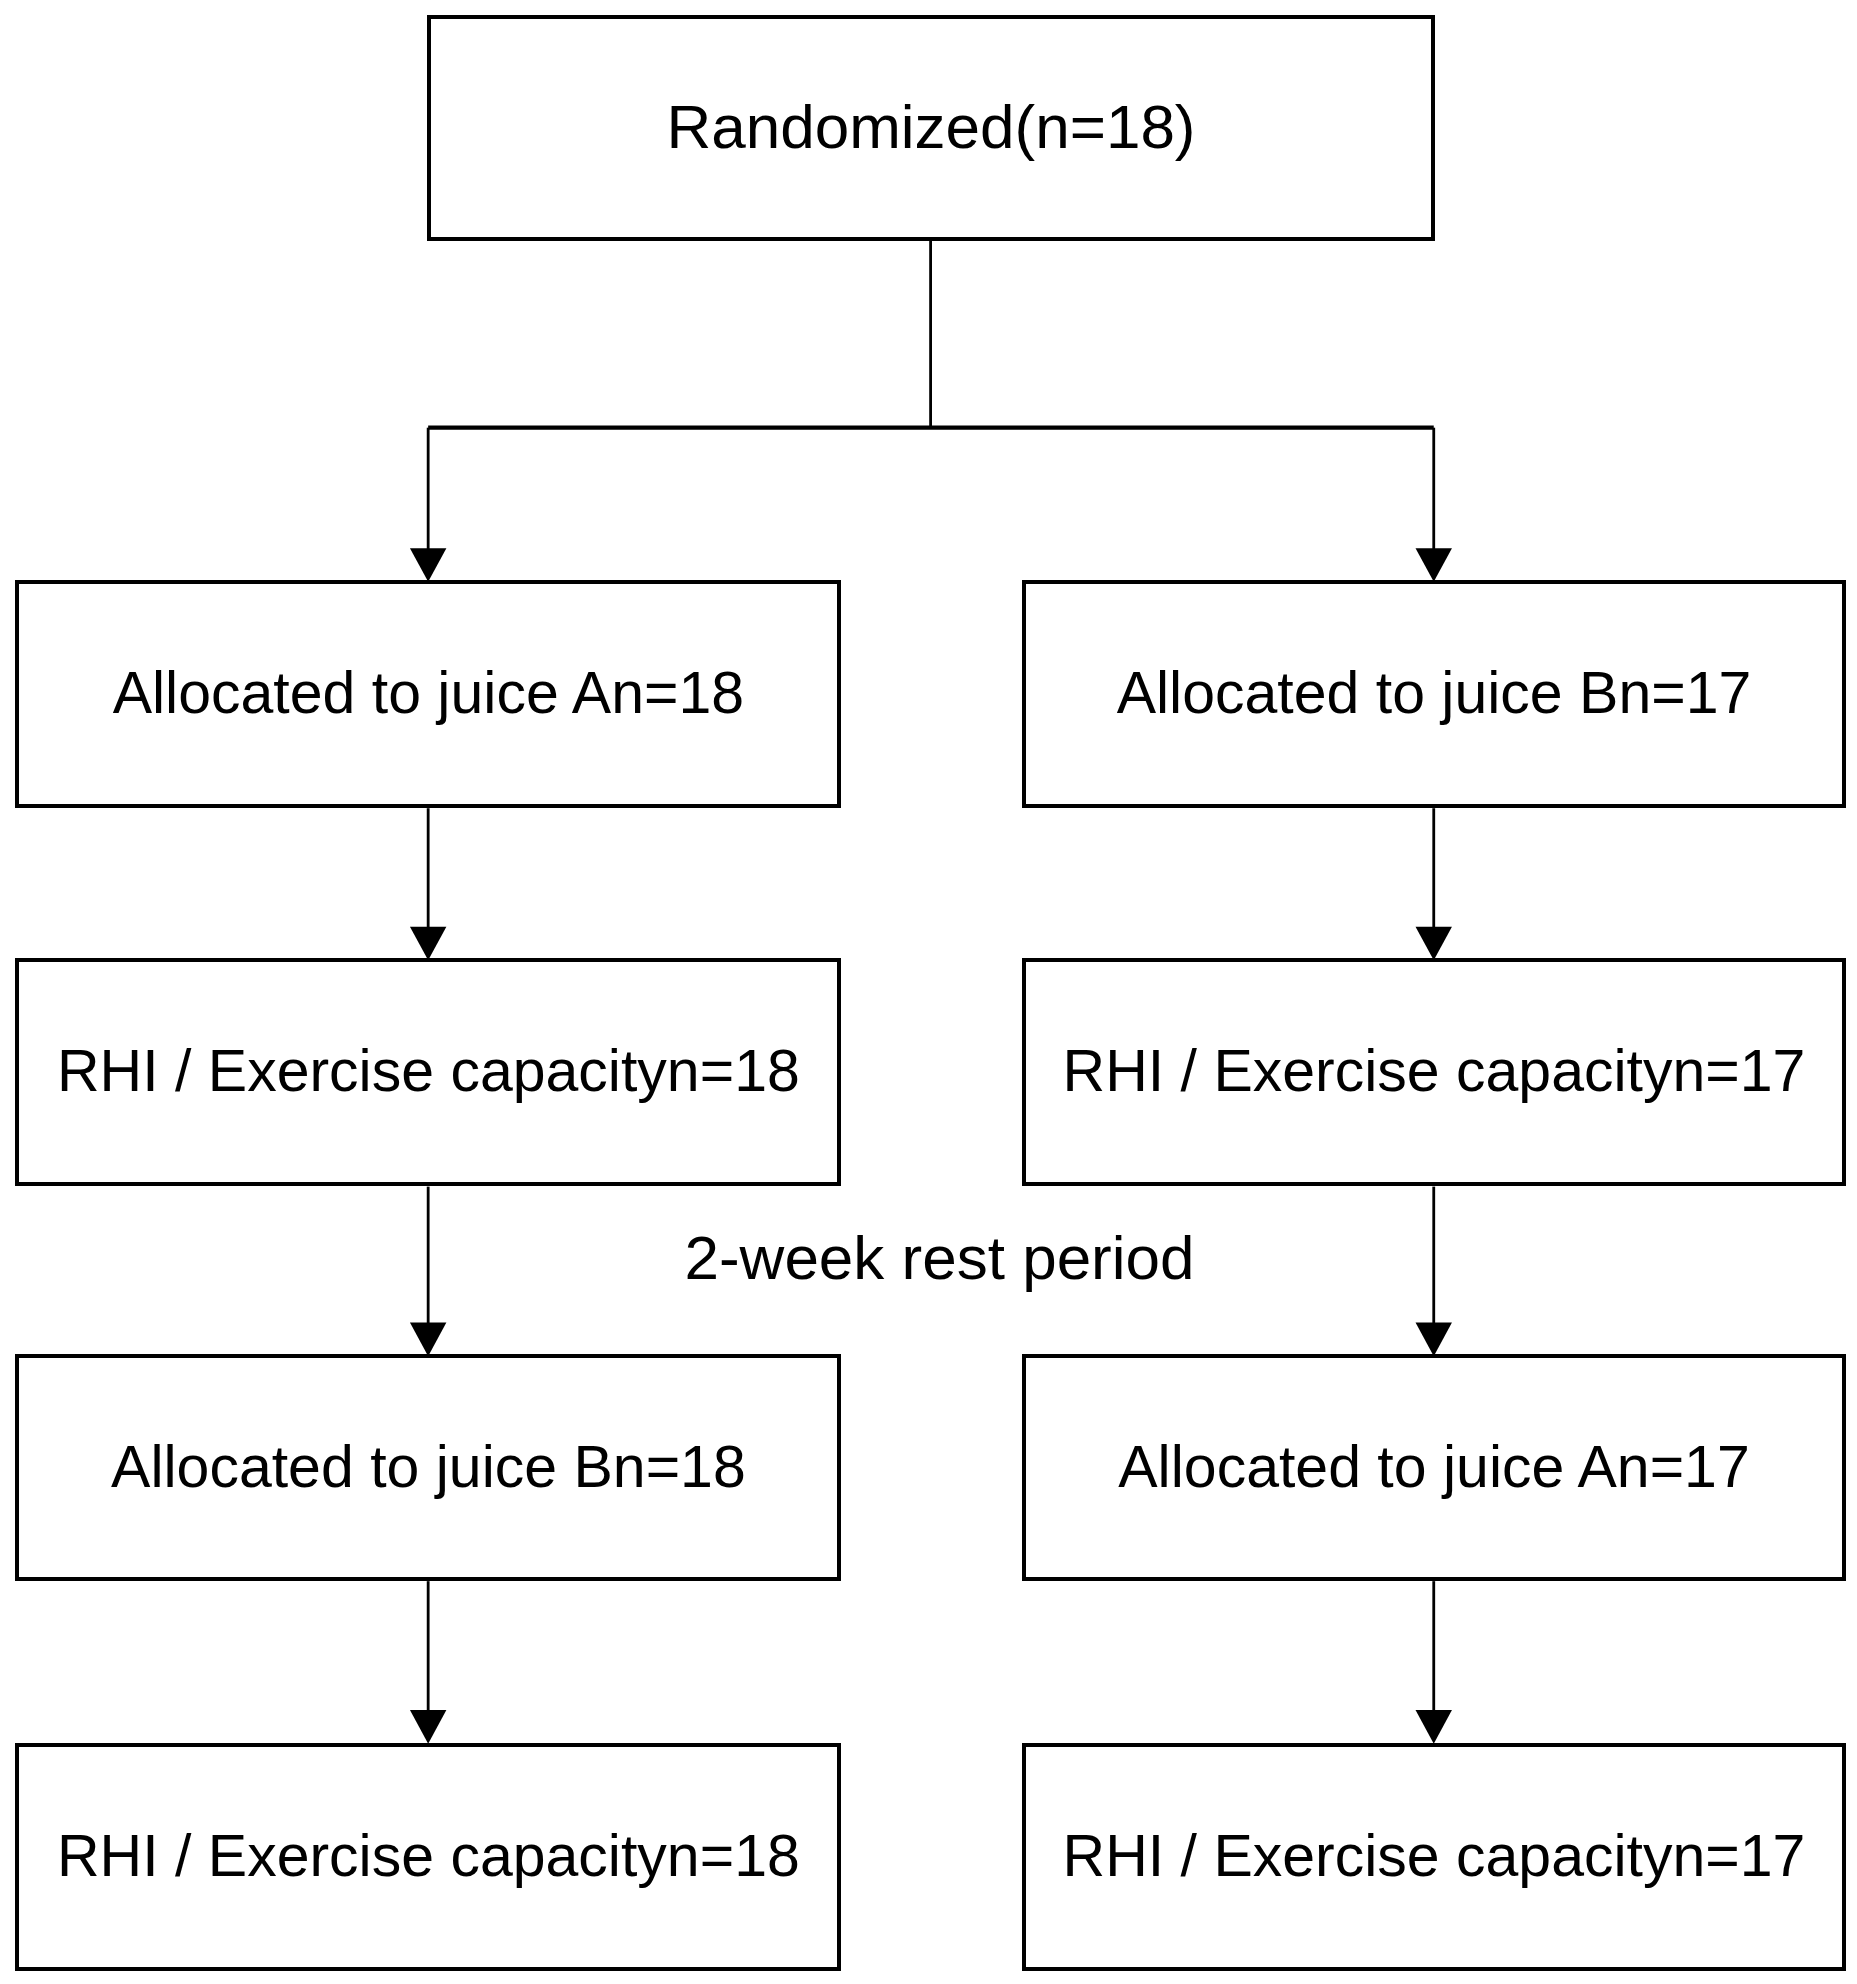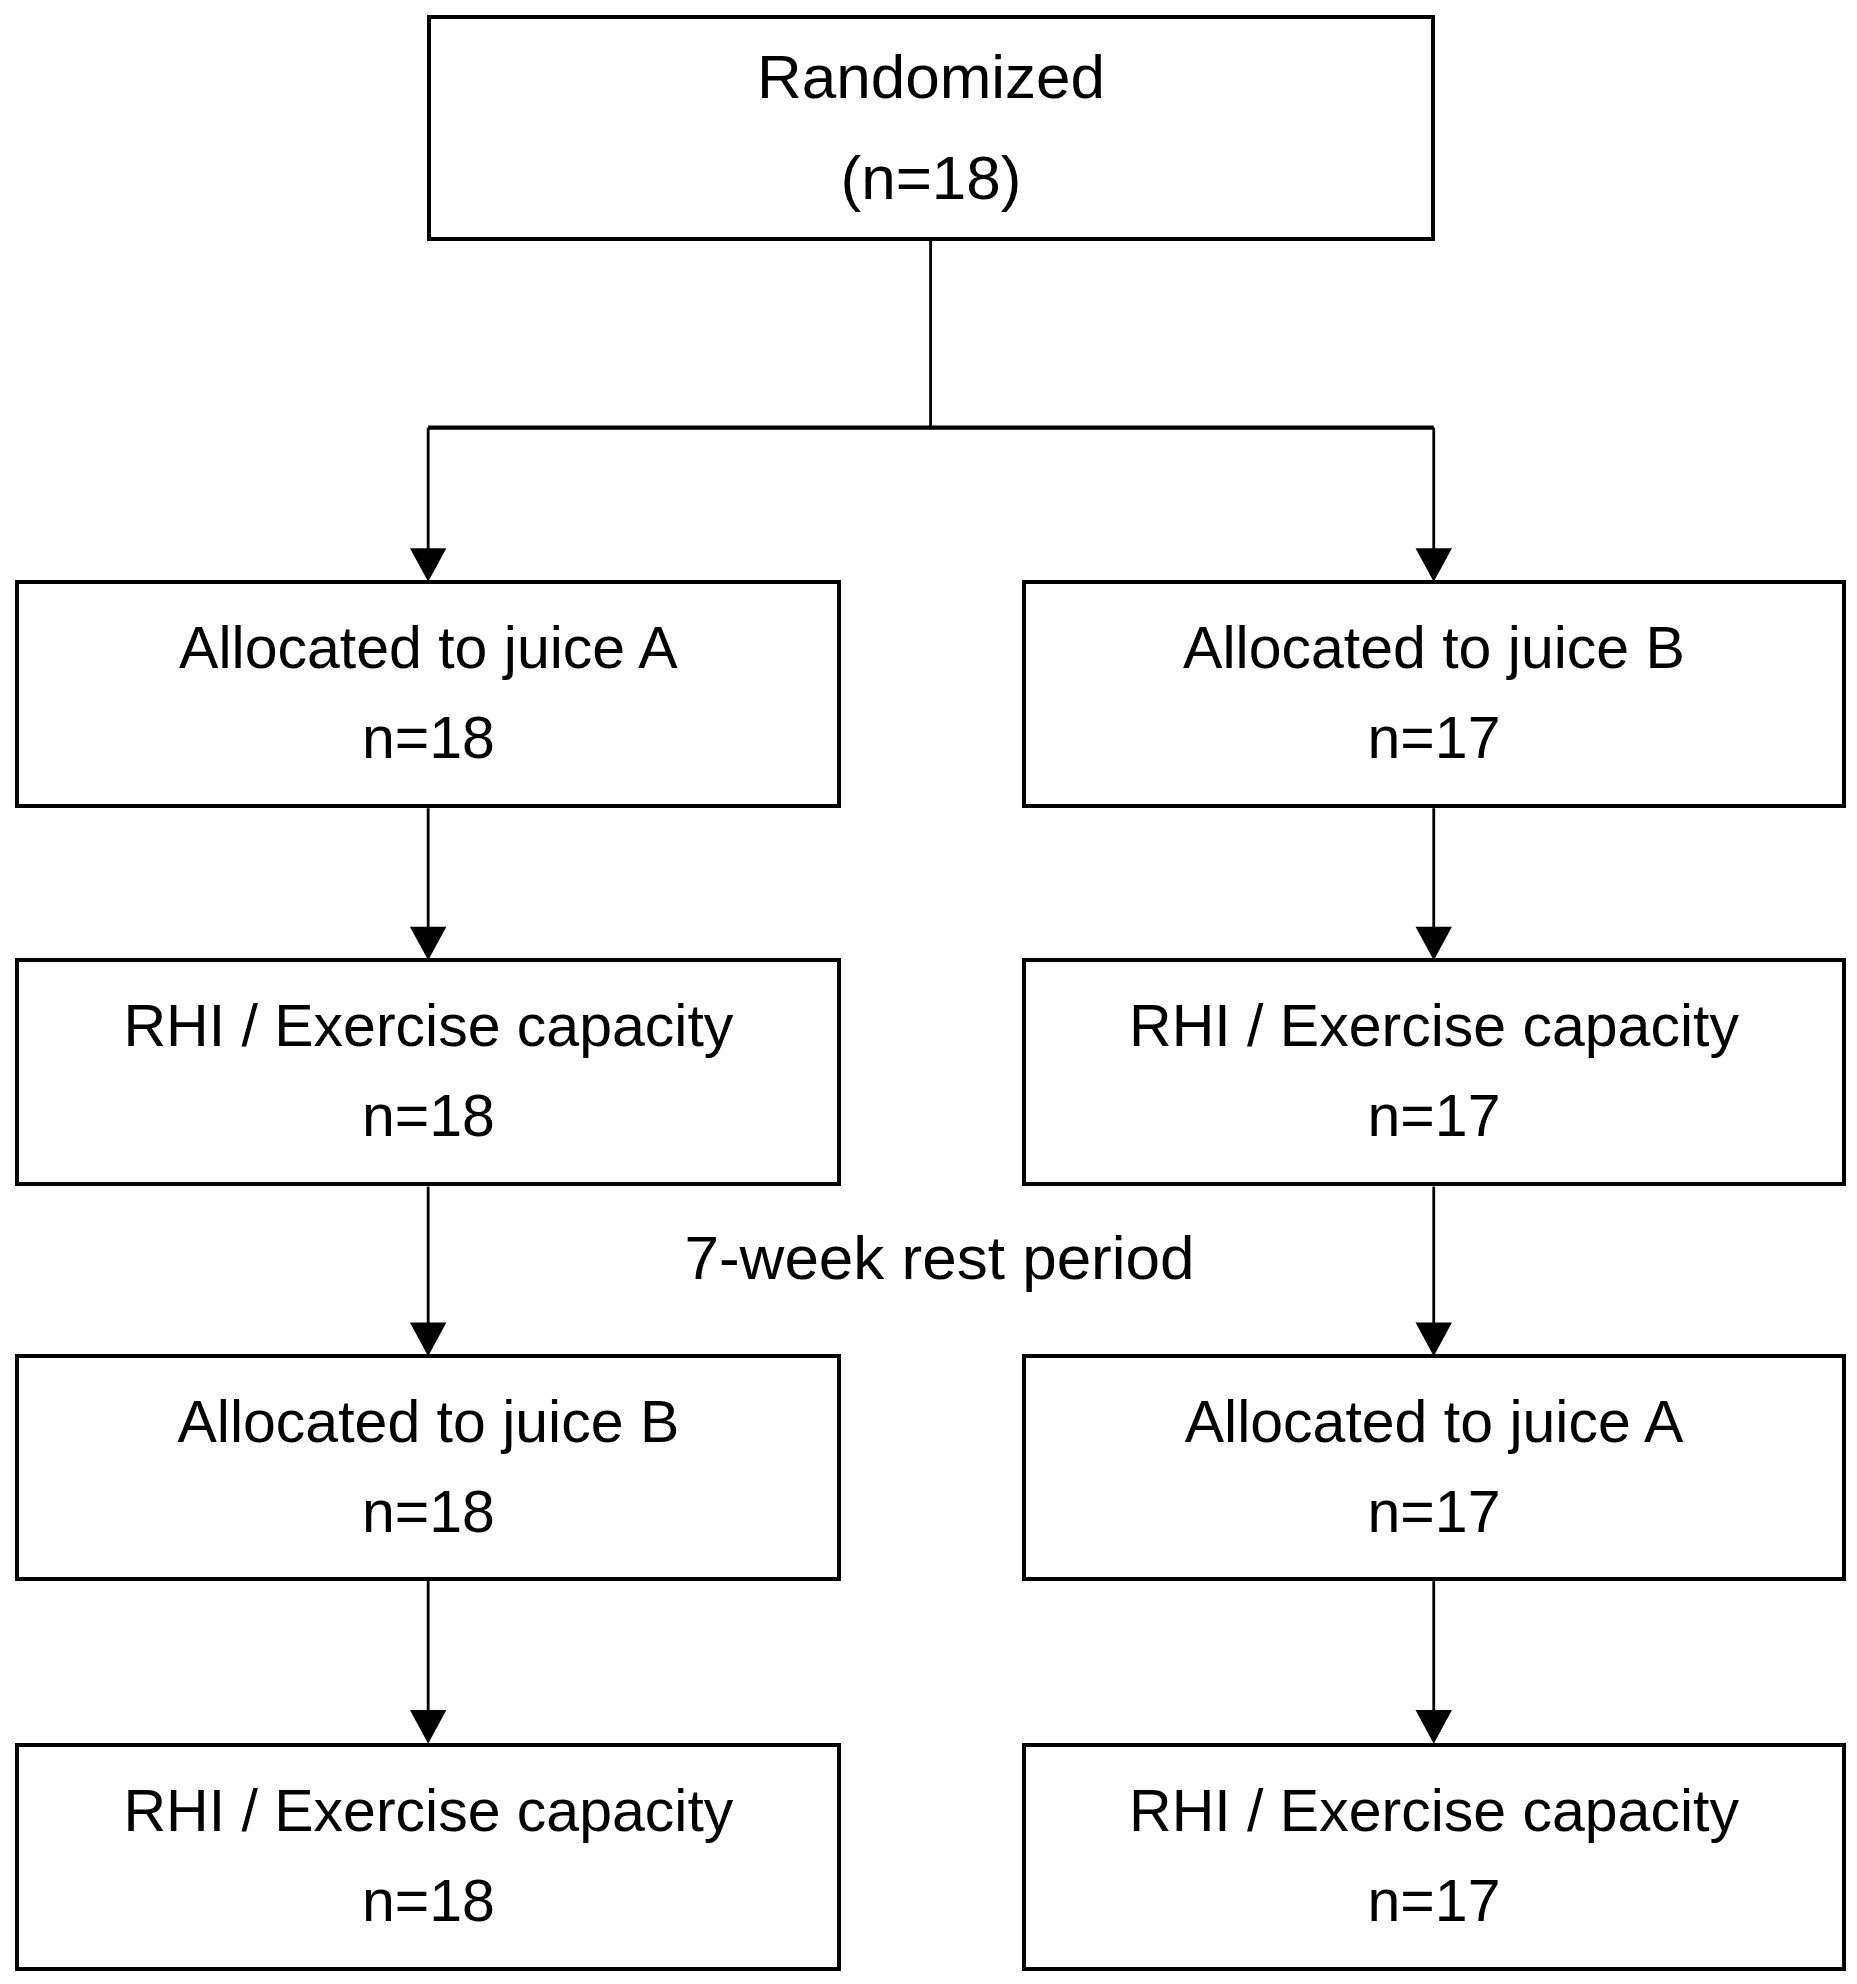--- a/index.html
+++ b/index.html
@@ -21,21 +21,21 @@
     top: 0;
     width: 1857px;
     height: 1985px;
   }
   .box {
     position: absolute;
     box-sizing: border-box;
     border: 4.9px solid #000000;
     background: #ffffff;
     display: flex;
-    flex-direction: column;
+    flex-direction: row;
     align-items: center;
     justify-content: center;
     text-align: center;
     font-size: 59px;
     line-height: 1.52;
   }
   .box-top {
     left: 427px;  top: 14.7px;   width: 1008px; height: 226px;
     font-size: 62px; line-height: 1.62;
   }
@@ -106,21 +106,21 @@
 
   <div class="box col-left row-3">
     <div>RHI / Exercise capacity</div>
     <div>n=18</div>
   </div>
   <div class="box col-right row-3">
     <div>RHI / Exercise capacity</div>
     <div>n=17</div>
   </div>
 
-  <div class="rest-label">7-week rest period</div>
+  <div class="rest-label">2-week rest period</div>
 
   <div class="box col-left row-4">
     <div>Allocated to juice B</div>
     <div>n=18</div>
   </div>
   <div class="box col-right row-4">
     <div>Allocated to juice A</div>
     <div>n=17</div>
   </div>
 

